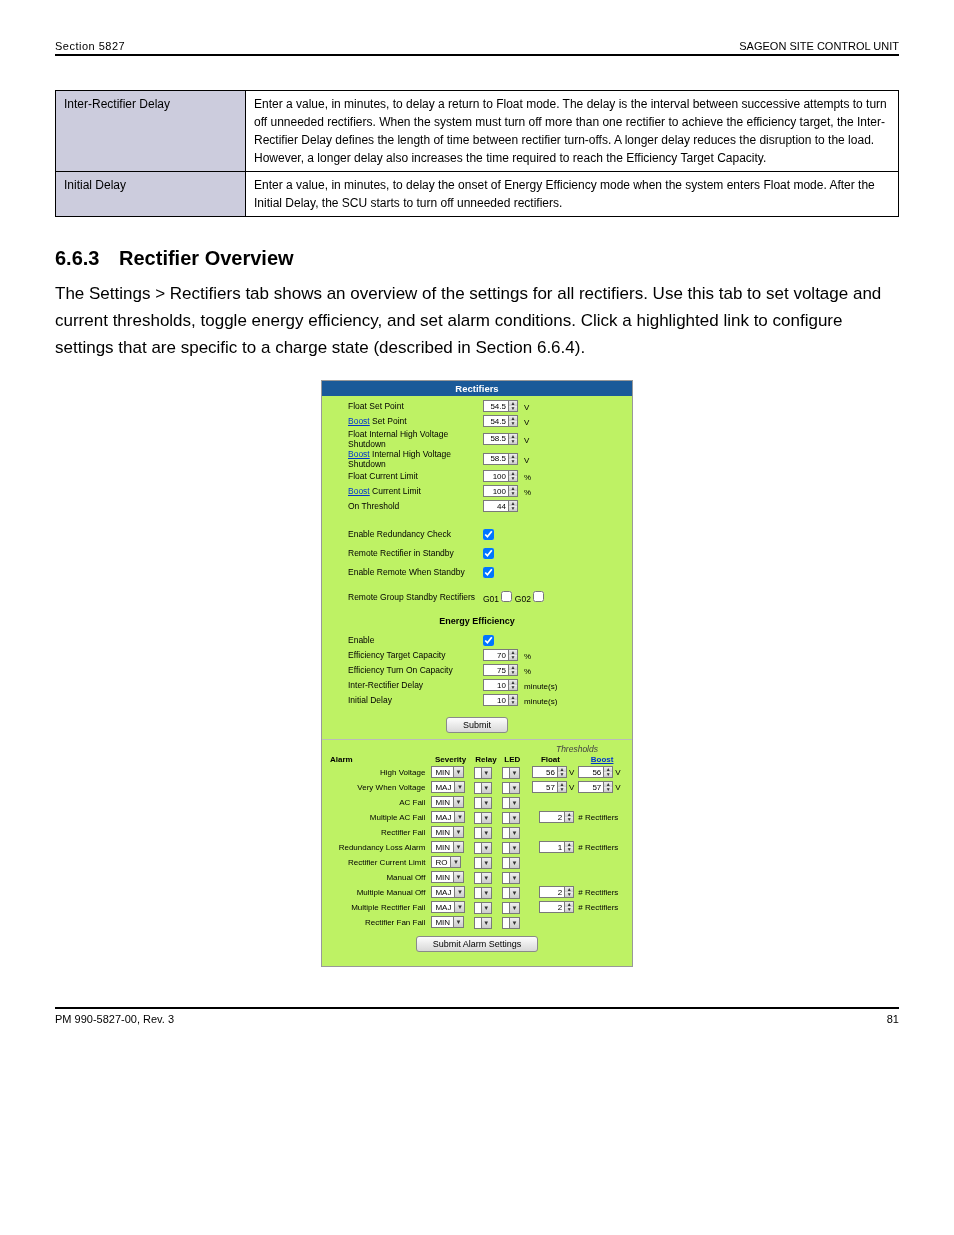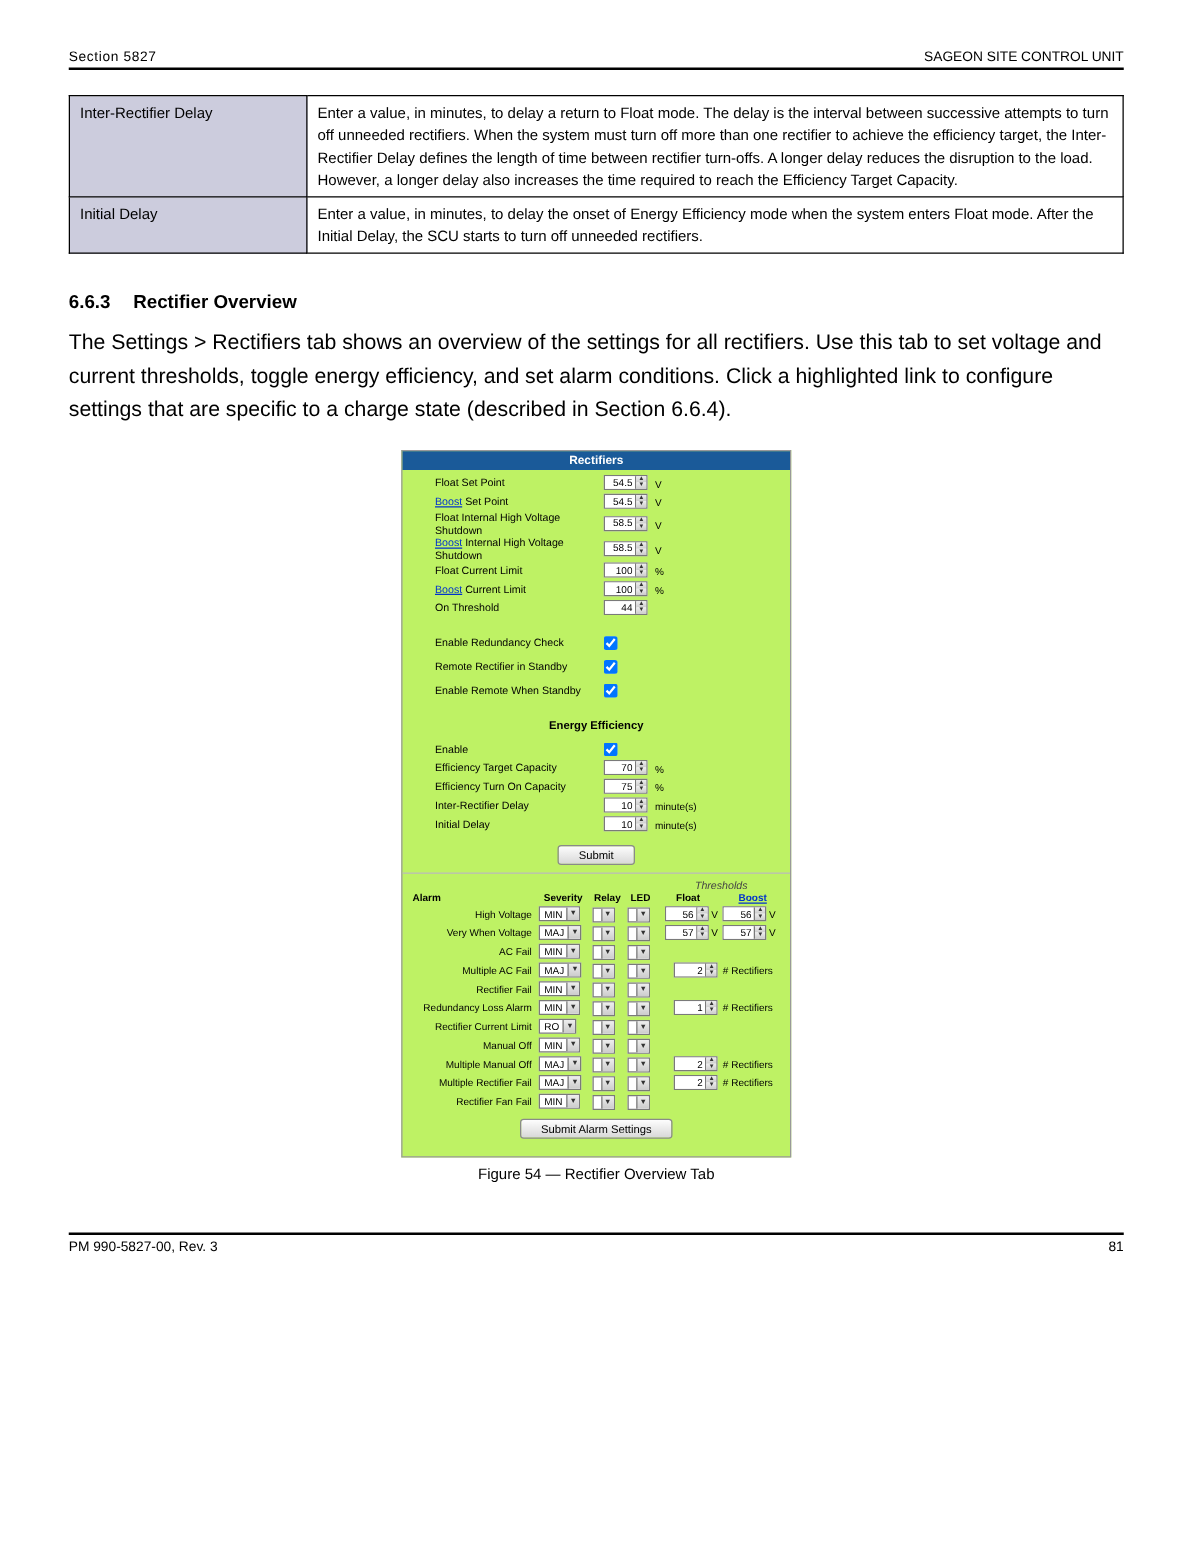--- a/index.html
+++ b/index.html
@@ -14,21 +14,21 @@
     width: 954px;
     margin: 0 auto;
     padding: 40px 55px 40px 55px;
   }
   .header-bar {
     display: flex;
     justify-content: space-between;
     font-size: 11px;
     border-bottom: 2px solid #000;
     padding-bottom: 2px;
-    margin-bottom: 20px;
+    margin-bottom: 34px;
   }
   .section-num { font-size: 11px; letter-spacing: 0.5px; }
   .definition-table {
     border: 1px solid #000;
     border-collapse: collapse;
     width: 100%;
     margin-bottom: 30px;
   }
   .definition-table td {
     border: 1px solid #000;
@@ -36,21 +36,21 @@
     padding: 4px 8px;
     font-size: 12px;
     line-height: 1.5;
   }
   .definition-table td.term {
     background: #ccccdd;
     width: 190px;
     font-weight: normal;
   }
   .subheading {
-    font-size: 15px;
+    font-size: 20px;
     font-weight: bold;
     margin: 30px 0 10px 0;
   }
   .subheading-num { margin-right: 14px; }
   .body-text {
     font-size: 17px;
     line-height: 1.6;
     margin: 6px 0 14px 0;
   }
   
@@ -324,20 +324,31 @@
         <div class="ui-row" style="margin:4px 0;">
        <div class="ui-label">Remote Rectifier in Standby</div>
        <input type="checkbox" class="ui-check" checked="" style="">
      </div>
         <div class="ui-row" style="margin:4px 0;">
        <div class="ui-label">Enable Remote When Standby</div>
        <input type="checkbox" class="ui-check" checked="" style="">
      </div>
       </div>
 
+    <div class="ui-section standby-row">
+      <div class="ui-row">
+        <div class="ui-label">Remote Group Standby Rectifiers</div>
+        <div class="standby-groups">
+          <span>G01</span>
+          <input type="checkbox" class="ui-check" style="">
+          <span>G02</span>
+          <input type="checkbox" class="ui-check" style="">
+        </div>
+      </div>
+    </div>
 
     <div class="ui-subhead">Energy Efficiency</div>
     <div class="ui-section" id="ee-host">
         <div class="ui-row">
        <div class="ui-label">Enable</div>
        <div class="ui-val">
             <input type="checkbox" class="ui-check" checked="" style="">
           </div>
      </div>
         <div class="ui-row">
@@ -644,20 +655,19 @@
   </span></td>
        <td style="text-align:right;"></td>
        <td style="text-align:left;"></td>
      </tr>
           </tbody>
       </table>
       <button class="ui-btn">Submit Alarm Settings</button>
     </div>
   </div>
 
-  <p class="fig-caption">Figure 54 — Rectifier Overview Tab</p>
 
   <div class="footer">
     <span>PM 990-5827-00, Rev. 3</span>
     <span>81</span>
   </div>
 
 </div>
 
 </body></html>

